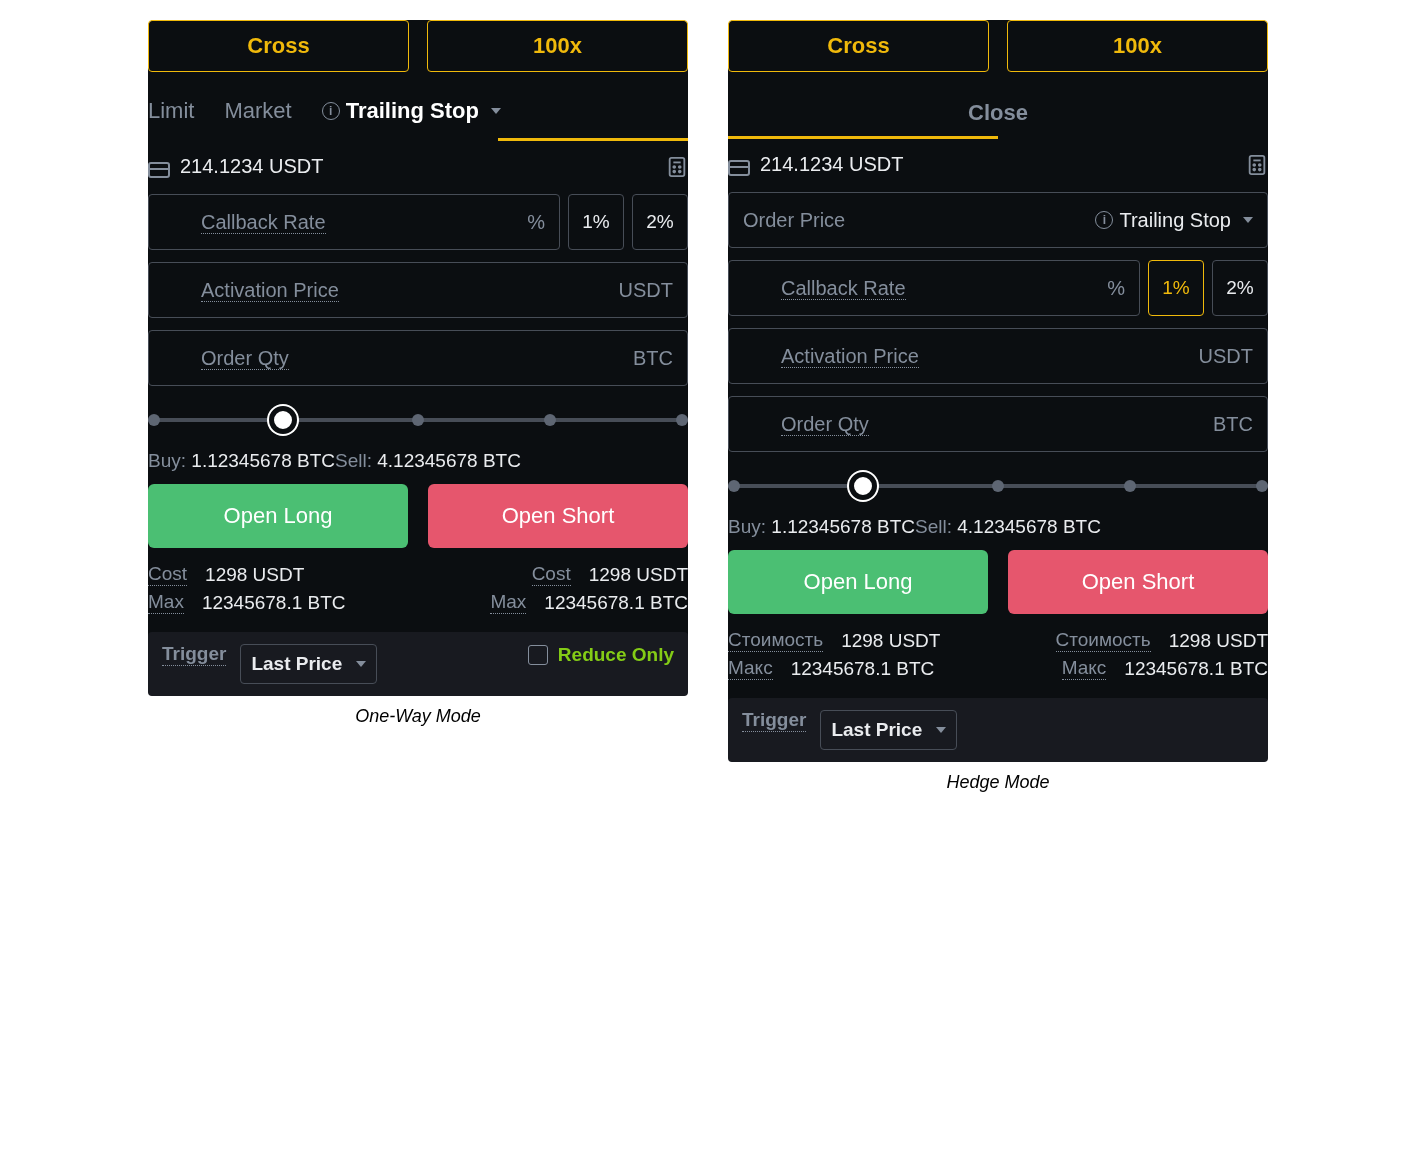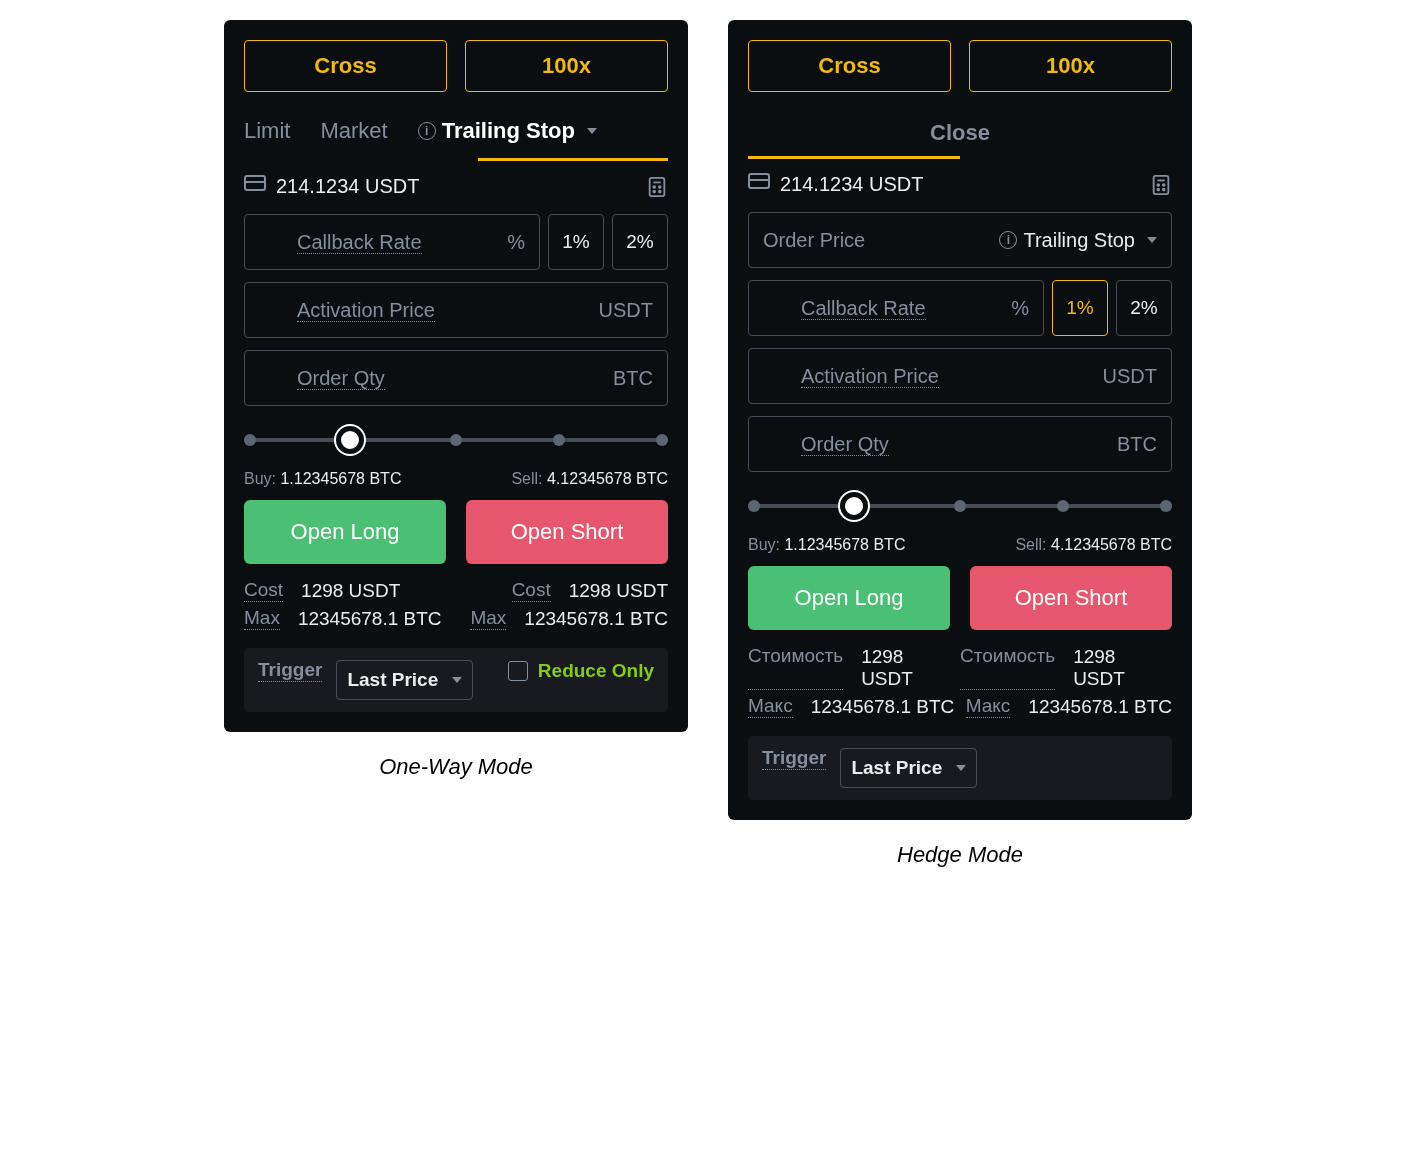--- a/index.html
+++ b/index.html
@@ -7,30 +7,29 @@
     background: #fff;
     font-family: -apple-system, BlinkMacSystemFont, "Segoe UI", Arial, sans-serif;
     padding: 20px;
     display: flex;
     gap: 40px;
     justify-content: center;
     align-items: flex-start;
   }
   .panel-wrap { display: flex; flex-direction: column; align-items: center; }
   .panel {
-    width: 464px;
+    width: 540px;
     background: #0b0e11;
     border-radius: 6px;
-    padding: 20px;
     color: #eaecef;
   }
   .caption {
-    margin-top: 22px;
+    margin-top: 10px;
     font-style: italic;
-    font-size: 22px;
+    font-size: 18px;
     color: #000;
   }
   .top-row { display: flex; gap: 18px; margin-bottom: 18px; }
   .yellow-btn {
     flex: 1;
     border: 1px solid #f0b90b;
     color: #f0b90b;
     background: transparent;
     height: 52px;
     border-radius: 4px;
@@ -52,21 +51,21 @@
   }
   .chev { display:inline-block; width:0; height:0; border-left:5px solid transparent; border-right:5px solid transparent; border-top:6px solid #848e9c; margin-left:6px; vertical-align: middle;}
   .underline { height: 3px; background: #f0b90b; width: 190px; margin-left: auto; margin-bottom: 14px; }
   .underline-left { height: 3px; background: #f0b90b; width: 50%; margin-bottom: 14px; }
 
   .tabs-hedge { display:flex; font-size:22px; }
   .tabs-hedge .tab { flex:1; text-align:center; color:#848e9c; padding:10px 0; cursor:pointer; font-weight:600;}
   .tabs-hedge .tab.active { color:#fff; }
 
   .balance-row { display:flex; align-items:center; justify-content:space-between; margin-bottom:16px; }
-  .balance-left { display:flex; align-items:flex-start; gap:10px; font-size:20px; color:#eaecef;}
+  .balance-left { display:flex; align-items:flex-end; gap:10px; font-size:20px; color:#eaecef;}
   .card-icon { width:22px; height:16px; border:2px solid #848e9c; border-radius:3px; position:relative;}
   .card-icon::after { content:""; position:absolute; top:4px; left:0; right:0; height:2px; background:#848e9c;}
   .calc-icon { width:22px; height:22px; position:relative; }
   .calc-icon svg { width:100%; height:100%; }
 
   .field-row { display:flex; gap:8px; margin-bottom:12px; }
   .field {
     flex:1; border:1px solid #474d57; border-radius:4px; height:56px;
     display:flex; align-items:center; padding:0 14px; font-size:20px;
     background:transparent;
@@ -80,21 +79,21 @@
     cursor:pointer; flex:0 0 56px;
   }
   .chip.active { border-color:#f0b90b; color:#f0b90b; }
 
   .slider { position:relative; height:24px; margin:22px 0 18px 0; }
   .slider-track { position:absolute; top:50%; left:0; right:0; height:4px; background:#474d57; transform:translateY(-50%); border-radius:2px;}
   .slider-ticks { position:absolute; top:50%; left:0; right:0; display:flex; justify-content:space-between; transform:translateY(-50%);}
   .slider-tick { width:12px; height:12px; background:#5e6673; border-radius:50%; }
   .slider-thumb { position:absolute; top:50%; left:25%; width:28px; height:28px; background:#fff; border:5px solid #0b0e11; border-radius:50%; transform:translate(-50%,-50%); box-shadow:0 0 0 2px #fff;}
 
-  .buysell-row { display:flex; justify-content:space-between; font-size:16px; margin-bottom:12px;}
+  .buysell-row { display:flex; font-size:19px; margin-bottom:12px;}
   .buysell-row .lbl { color:#848e9c;}
   .buysell-row .val { color:#eaecef;}
 
   .action-row { display:flex; gap:20px; margin-bottom:16px;}
   .action-btn { flex:1; height:64px; border:none; border-radius:6px; font-size:22px; font-weight:500; color:#fff; cursor:pointer;}
   .btn-long { background:#4bbf73;}
   .btn-short { background:#e6566d;}
 
   .stats-row { display:flex; justify-content:space-between; font-size:19px; margin-bottom:6px;}
   .stats-col { display:flex; gap:18px;}

